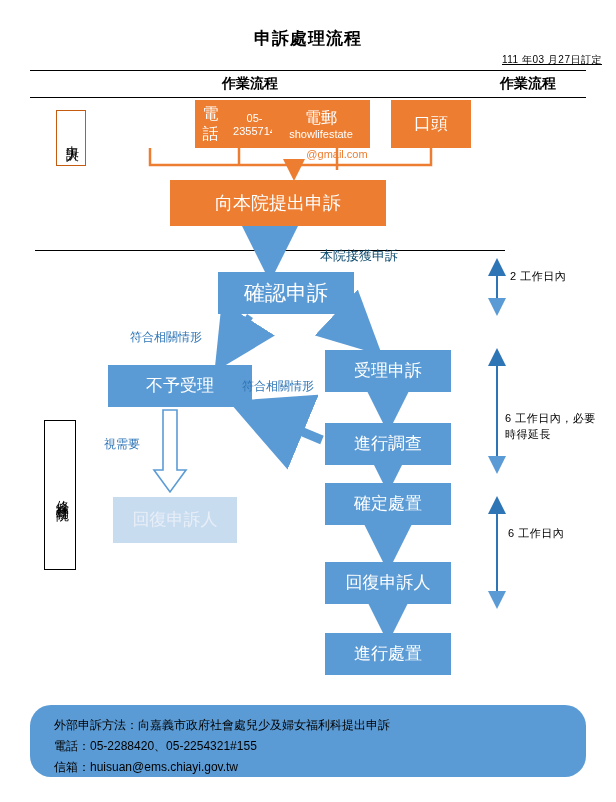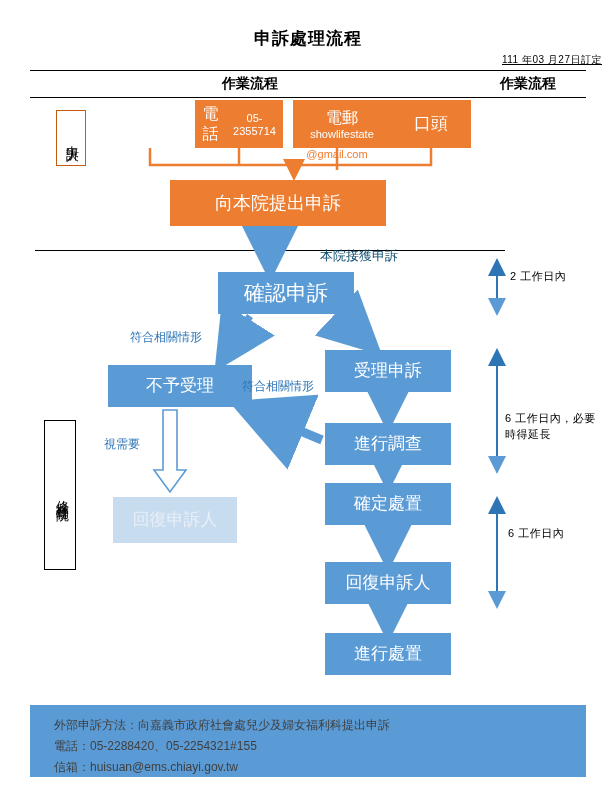--- a/index.html
+++ b/index.html
@@ -52,21 +52,21 @@
     font-size:16px;
     line-height:20px;
   }
   .orange{background:#ed7d31;}
   .blue{background:#5b9bd5;}
   .lightblue{background:#c8dcf0;color:#e8eef7;}
 
   .b-shumian{left:110px;top:100px;width:80px;height:48px;font-size:17px;}
   .b-dianhua{left:195px;top:100px;width:88px;height:48px;flex-direction:row;font-size:16px;}
   .b-dianhua .sub{font-size:11px;line-height:13px;margin-top:2px;}
-  .b-dianyou{left:293px;top:100px;width:98px;height:48px;flex-direction:column;font-size:16px;}
+  .b-dianyou{left:272px;top:100px;width:98px;height:48px;flex-direction:column;font-size:16px;}
   .b-dianyou .sub{font-size:11px;line-height:13px;}
   .mailtail{left:288px;top:148px;width:98px;text-align:center;font-size:11px;color:#ed7d31;line-height:13px;}
   .b-kou{left:391px;top:100px;width:80px;height:48px;font-size:17px;}
   .b-tichu{left:170px;top:180px;width:216px;height:46px;font-size:18px;}
 
   .b-queren{left:218px;top:272px;width:136px;height:42px;font-size:21px;}
   .b-buyu{left:108px;top:365px;width:144px;height:42px;font-size:17px;}
   .b-shouli{left:325px;top:350px;width:126px;height:42px;font-size:17px;}
   .b-diaocha{left:325px;top:423px;width:126px;height:42px;font-size:17px;}
   .b-queding{left:325px;top:483px;width:126px;height:42px;font-size:17px;}
@@ -86,24 +86,24 @@
   .t1{left:510px;top:268px;width:80px;}
   .t2{left:505px;top:410px;width:92px;}
   .t3{left:508px;top:525px;width:84px;}
 
   
   svg.conn{position:absolute;left:0;top:0;width:616px;height:802px;pointer-events:none;}
 
   
   .footer{
     left:30px;top:705px;width:556px;height:72px;
-    background:#5b9bd5;color:#404040;
+    background:#5b9bd5;color:#000000;
     box-sizing:border-box;
     padding:10px 24px;
-    font-size:12px;line-height:21px;
+    font-size:12px;line-height:21px;border-radius:21px;
   }
 </style>
 </head>
 <body>
 
 <div class="canvas">
 
   <div class="abs title">申訴處理流程</div>
   <div class="abs date">111 年03 月27日訂定</div>
   <div class="abs rule-top"></div>

